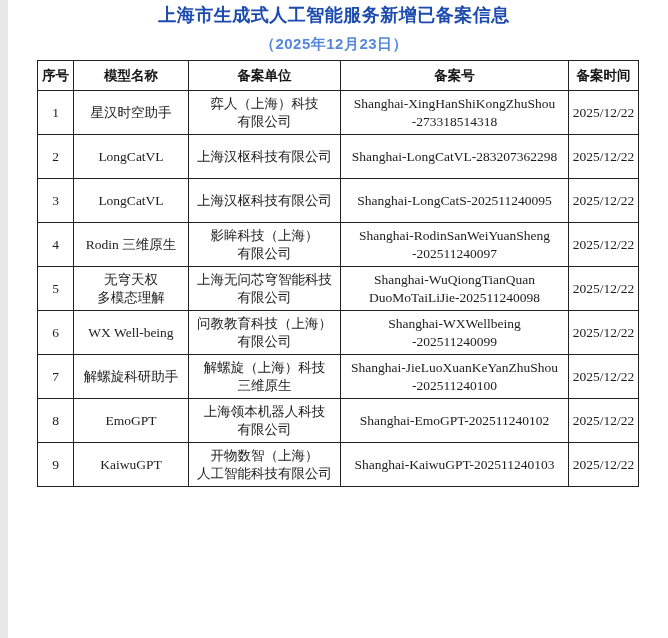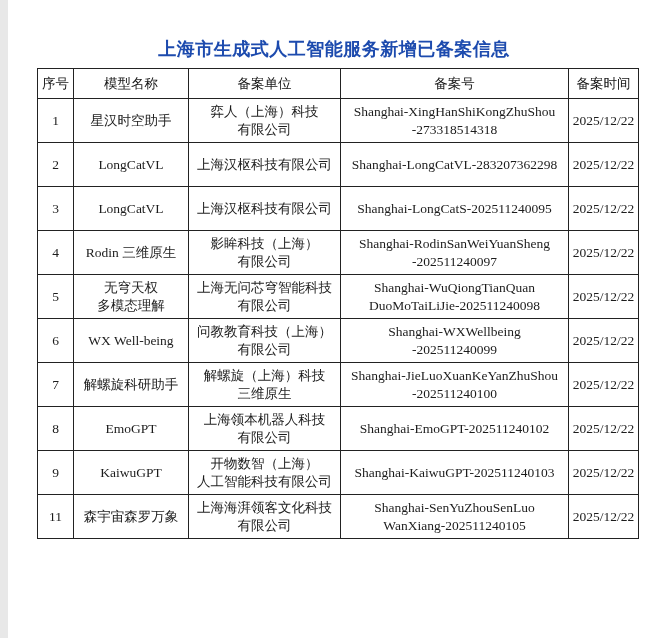--- a/index.html
+++ b/index.html
@@ -12,21 +12,21 @@
     color: #1c1c1c;
     overflow: hidden;
   }
   .left-edge {
     position: absolute;
     left: 0; top: 0;
     width: 8px; height: 638px;
     background: #e8e8e8;
   }
   .page {
-    padding-top: 37px;
+    padding-top: 3px;
     box-sizing: border-box;
   }
   .page-title {
     margin: 0;
     text-align: center;
     font-family: "Liberation Sans", "DejaVu Sans", sans-serif;
     font-size: 18px;
     font-weight: 700;
     line-height: 24px;
     color: var(--title-color, #1d4bae);
@@ -53,21 +53,21 @@
     text-align: center;
     vertical-align: middle;
     padding: 1px 2px;
     box-sizing: border-box;
     overflow: hidden;
   }
   .reg-table thead th {
     height: 30px;
     font-family: "Liberation Sans", "DejaVu Sans", sans-serif;
     font-size: 13.5px;
-    font-weight: 400;
+    font-weight: 700;
     color: #161616;
   }
   .reg-table tbody td {
     height: 44px;
     font-size: 13.5px;
     line-height: 18px;
     white-space: pre-line;
   }
   .col-no    { width: 36px; }
   .col-model { width: 115px; }
@@ -75,20 +75,21 @@
   .col-reg   { width: 228px; }
   .col-date  { width: 70px; }
 </style>
 </head>
 <body>
 
 <div class="left-edge"></div>
 
 <div class="page">
   <h1 class="page-title">上海市生成式人工智能服务新增已备案信息</h1>
+  <h2 class="page-subtitle">（2025年12月23日）</h2>
 
   <table class="reg-table">
     <colgroup>
       <col class="col-no">
         <col class="col-model">
         <col class="col-org">
         <col class="col-reg">
         <col class="col-date">
     </colgroup>
     <thead>
@@ -180,25 +181,16 @@
   <tr>
     <td>9</td>
     <td>KaiwuGPT</td>
     <td>开物数智（上海）
 人工智能科技有限公司</td>
     <td>Shanghai-KaiwuGPT-202511240103</td>
     <td>2025/12/22</td>
   </tr>
 
 
-  <tr>
-    <td>11</td>
-    <td>森宇宙森罗万象</td>
-    <td>上海海湃领客文化科技
-有限公司</td>
-    <td>Shanghai-SenYuZhouSenLuo
-WanXiang-202511240105</td>
-    <td>2025/12/22</td>
-  </tr>
 
 </tbody>
   </table>
 </div>
 
 </body></html>

